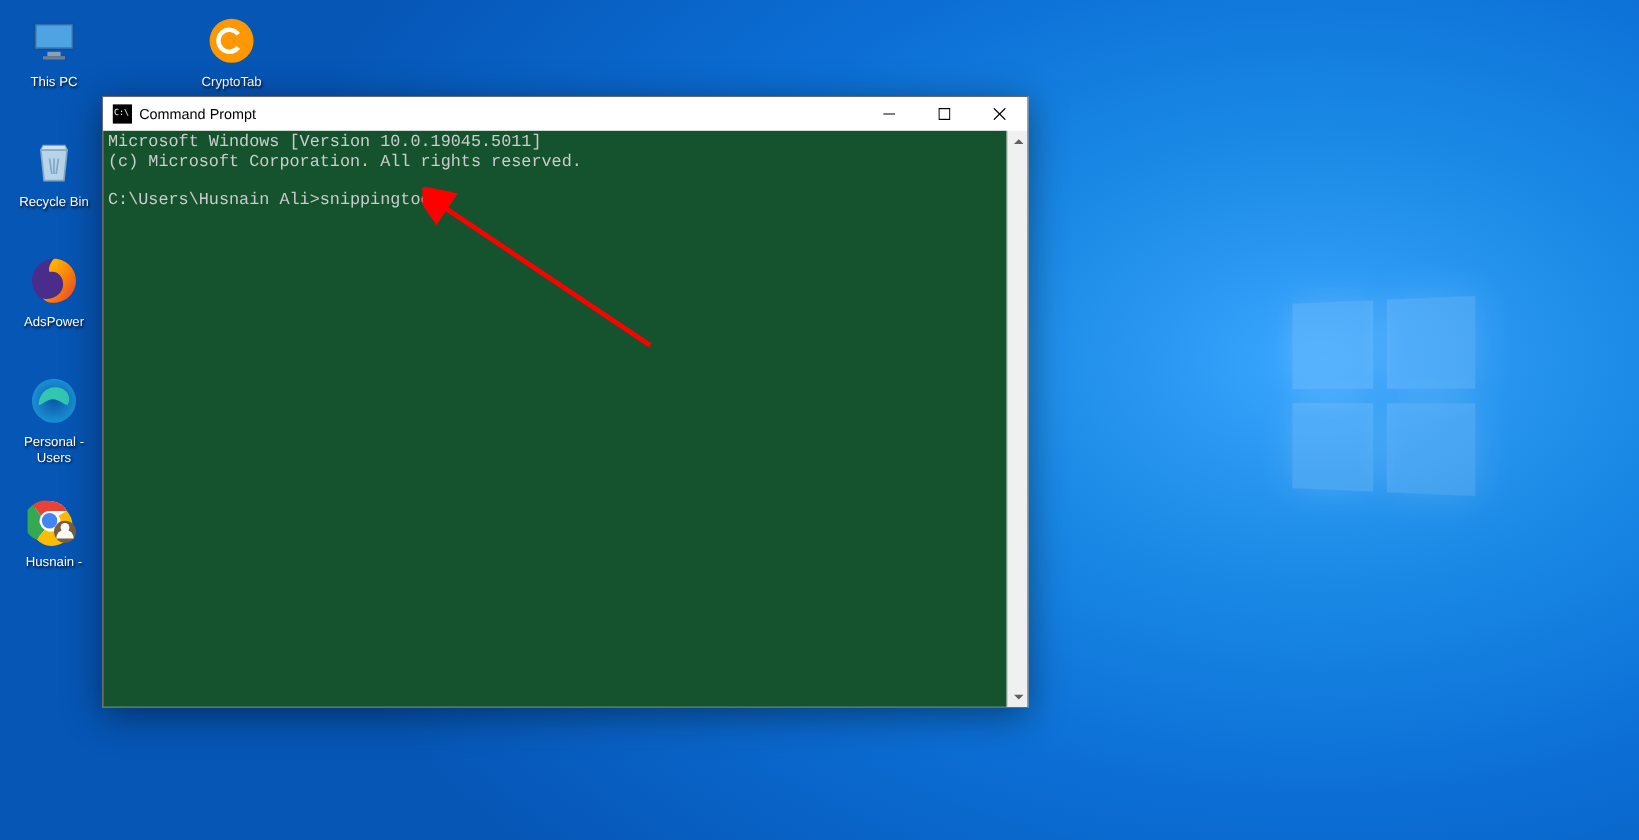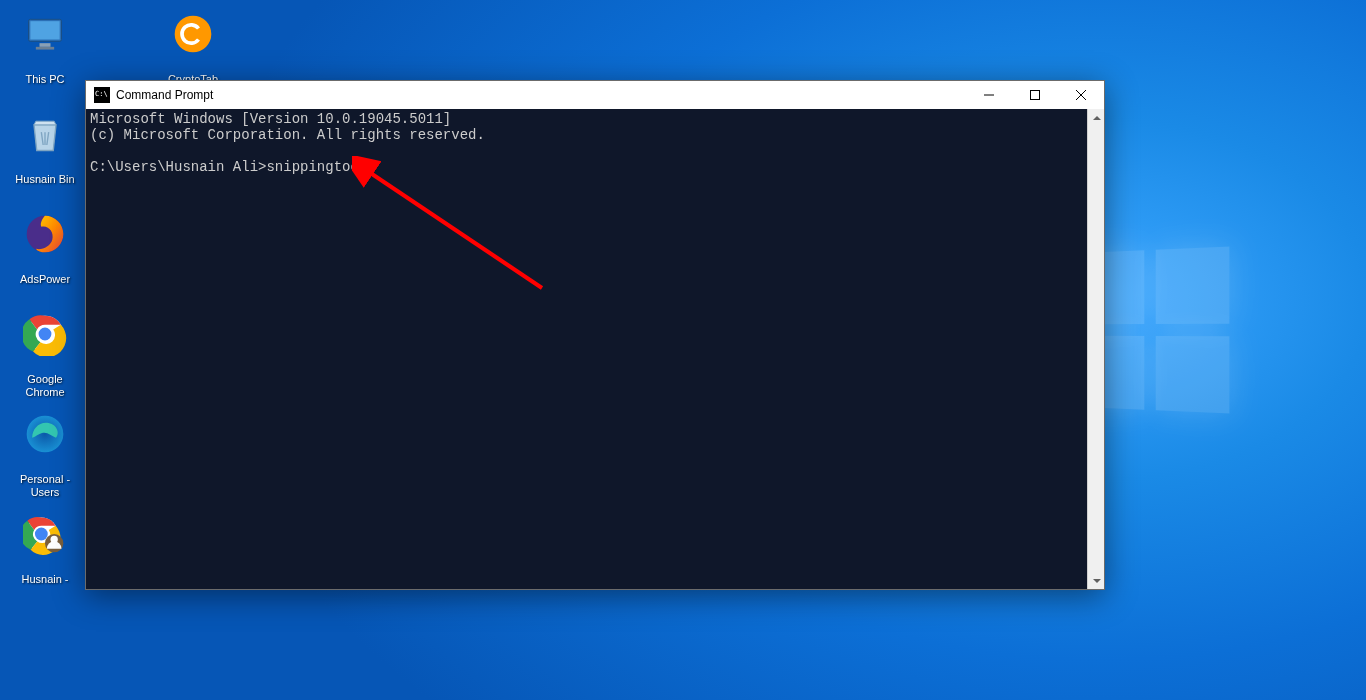--- a/index.html
+++ b/index.html
@@ -45,32 +45,32 @@
   }
   .dicon .glyph {
     width: 44px; height: 44px;
     display: flex; align-items: center; justify-content: center;
   }
   .dicon .label {
     font-size: 11px; color: #fff;
     text-align: center;
     text-shadow: 1px 1px 2px rgba(0,0,0,0.8);
     line-height: 1.15;
-    margin-top: 17px;
+    margin-top: 7px;
     max-width: 72px;
     word-wrap: break-word;
   }
   
   .glyph svg { width: 44px; height: 44px; }
 
   
   .window {
     position: absolute;
     left: 85px; top: 80px;
-    width: 1020px; height: 510px;
+    width: 772px; height: 510px;
     background: #fff;
     box-shadow: 0 6px 30px rgba(0,0,0,0.45);
     border: 1px solid #6b6b6b;
     display: flex; flex-direction: column;
   }
   .titlebar {
     height: 28px;
     background: #ffffff;
     display: flex; align-items: center;
     position: relative;
@@ -88,21 +88,21 @@
   .win-ctrls { position: absolute; right: 0; top: 0; height: 28px; display: flex; }
   .win-btn {
     width: 46px; height: 28px; display: flex; align-items: center; justify-content: center;
     cursor: pointer;
   }
   .win-btn svg { width: 10px; height: 10px; stroke: #000; stroke-width: 1; fill: none; }
 
   .term-wrap { flex: 1; position: relative; }
   .terminal {
     position: absolute; left: 0; top: 0; right: 17px; bottom: 0;
-    background: #0f172a;
+    background: #14532d;
     color: #cccccc;
     font-family: Consolas, "Courier New", monospace;
     font-size: 14px;
     padding: 2px 4px;
     white-space: pre;
     line-height: 1.15;
   }
   .scrollbar {
     position: absolute; right: 0; top: 0; bottom: 0; width: 17px;
     background: #f0f0f0; border-left: 1px solid #d0d0d0;
@@ -149,53 +149,40 @@
     </div>
 
     <div class="dicon">
       <div class="glyph">
         <svg viewBox="0 0 48 48">
             <path d="M12 14 L36 14 L33 42 L15 42 Z" fill="#b8d4e8" stroke="#7fa5c2" stroke-width="1.5"></path>
             <path d="M14 10 L34 10 L36 14 L12 14 Z" fill="#cfe2f0" stroke="#7fa5c2"></path>
             <path d="M20 22 L22 36 M24 22 L24 36 M28 22 L26 36" stroke="#7fa5c2" stroke-width="1.5"></path>
           </svg>
       </div>
-      <div class="label">Husnain Bin</div>
+      <div class="label">Recycle Bin</div>
     </div>
 
     <div class="dicon">
       <div class="glyph">
         <svg viewBox="0 0 48 48">
             <circle cx="24" cy="24" r="20" fill="#4a2d8a"></circle>
             <path d="M24 4 C35 4 44 13 44 24 C44 35 35 44 24 44 C20 44 16 43 14 40 C20 42 30 38 32 30 C34 22 28 14 20 16 C18 12 22 6 24 4 Z" fill="url(#ffg)"></path>
             <defs>
               <linearGradient id="ffg" x1="0" y1="0" x2="1" y2="1">
                 <stop offset="0" stop-color="#ffcc00"></stop>
                 <stop offset="0.5" stop-color="#ff8a00"></stop>
                 <stop offset="1" stop-color="#e4403f"></stop>
               </linearGradient>
             </defs>
           </svg>
       </div>
       <div class="label">AdsPower</div>
     </div>
 
-    <div class="dicon">
-      <div class="glyph">
-        <svg viewBox="0 0 48 48">
-            <circle cx="24" cy="24" r="20" fill="#fff"></circle>
-            <path d="M24 4 A20 20 0 0 1 41.3 14 L24 14 A10 10 0 0 0 15.3 19 L7 8 A20 20 0 0 1 24 4 Z" fill="#ea4335"></path>
-            <path d="M7 8 L15.3 19 A10 10 0 0 0 19 33 L11 43 A20 20 0 0 1 7 8 Z" fill="#34a853"></path>
-            <path d="M41.3 14 A20 20 0 0 1 11 43 L19 33 A10 10 0 0 0 33 19 L41.3 14 Z" fill="#fbbc05"></path>
-            <circle cx="24" cy="24" r="8" fill="#4285f4"></circle>
-            <circle cx="24" cy="24" r="8" fill="none" stroke="#fff" stroke-width="2"></circle>
-          </svg>
-      </div>
-      <div class="label">Google Chrome</div>
-    </div>
 
     <div class="dicon">
       <div class="glyph">
         <svg viewBox="0 0 48 48">
             <circle cx="24" cy="24" r="20" fill="url(#eg)"></circle>
             <path d="M10 28 C10 18 18 10 28 12 C38 14 40 24 36 28 C30 26 26 20 18 24 C14 26 12 28 10 28 Z" fill="#33c6b0"></path>
             <defs>
               <radialGradient id="eg">
                 <stop offset="0" stop-color="#0b58a8"></stop>
                 <stop offset="1" stop-color="#1990d4"></stop>

